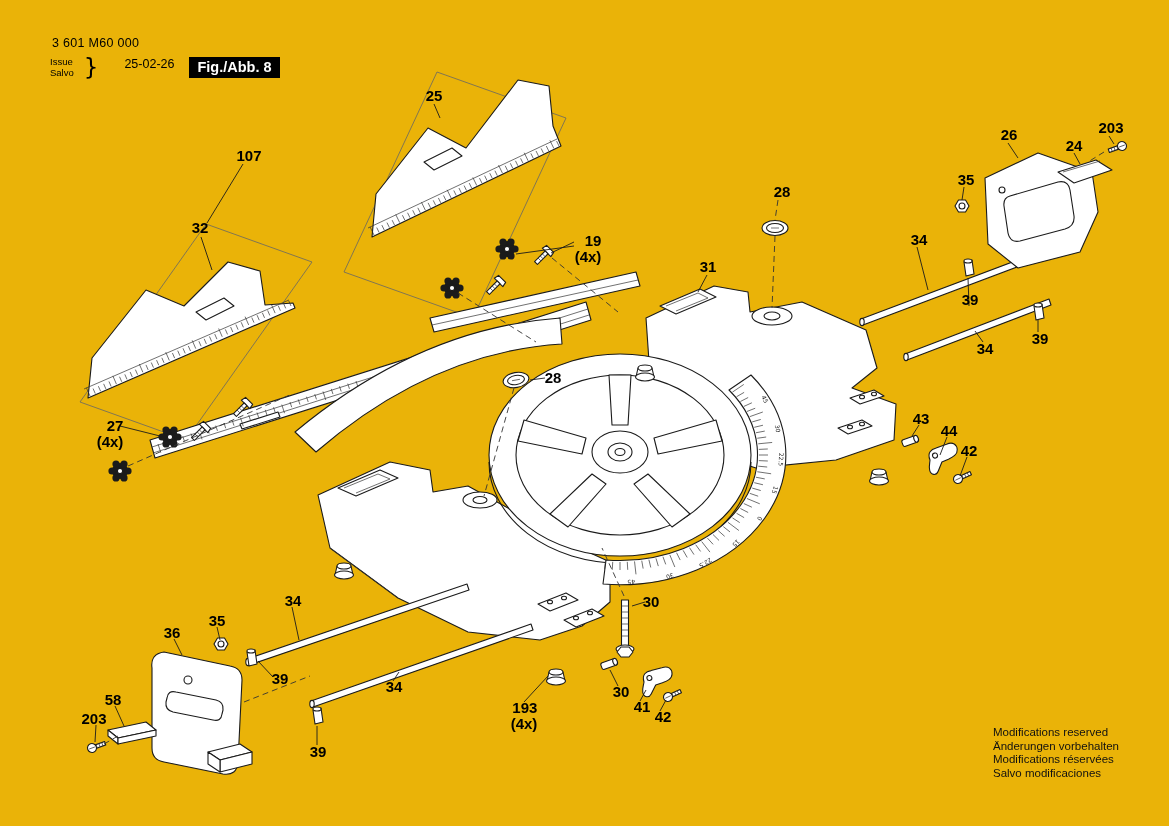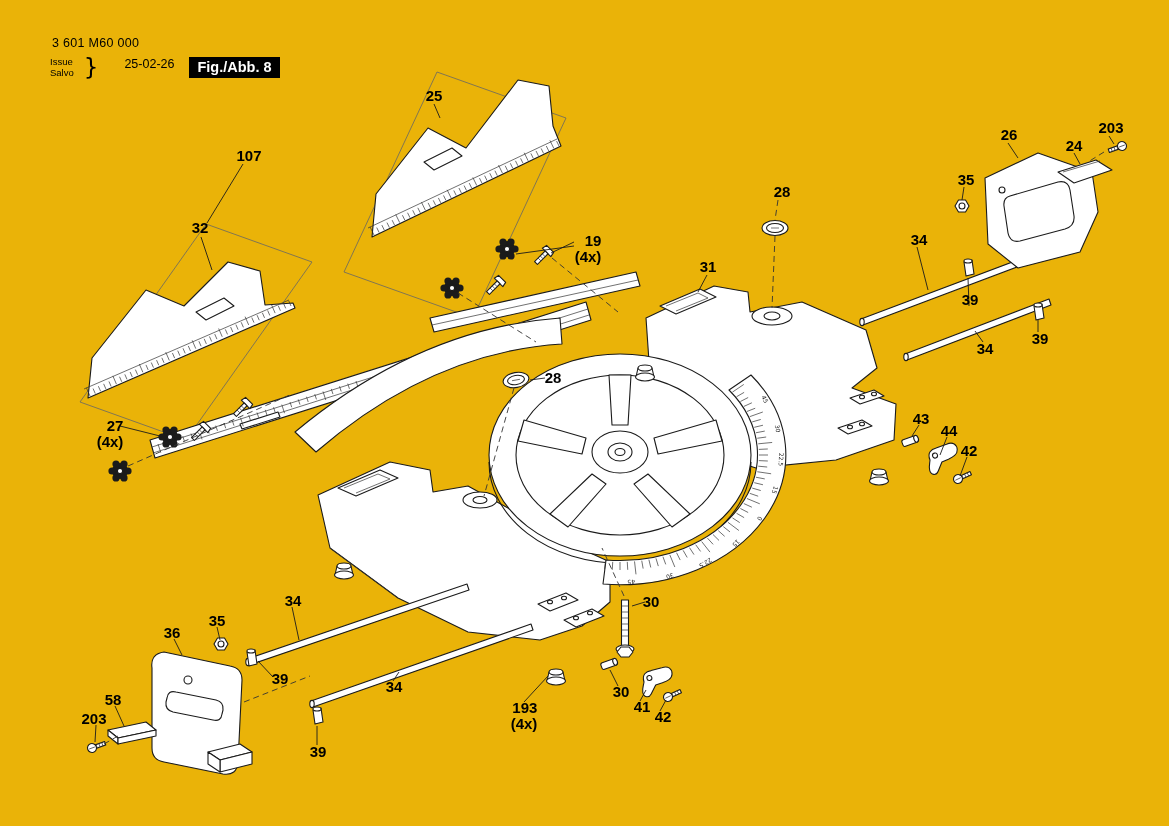--- a/index.html
+++ b/index.html
@@ -662,14 +662,20 @@
   <div class="callout" style="left:621px;top:692px">
       <span>30</span>
     </div>
   <div class="callout" style="left:642px;top:707px">
       <span>41</span>
     </div>
   <div class="callout" style="left:663px;top:717px">
       <span>42</span>
     </div>
 
+  <div class="footer">
+    <div>Modifications reserved</div>
+    <div>Änderungen vorbehalten</div>
+    <div>Modifications réservées</div>
+    <div>Salvo modificaciones</div>
+  </div>
 
 </div>
 
 </body></html>

